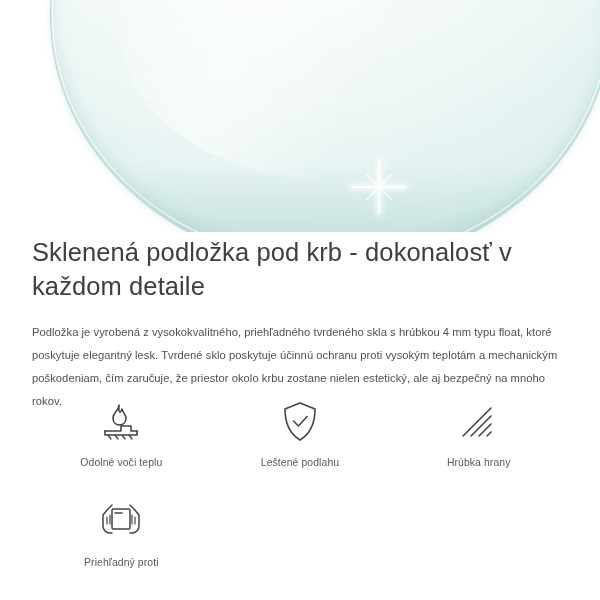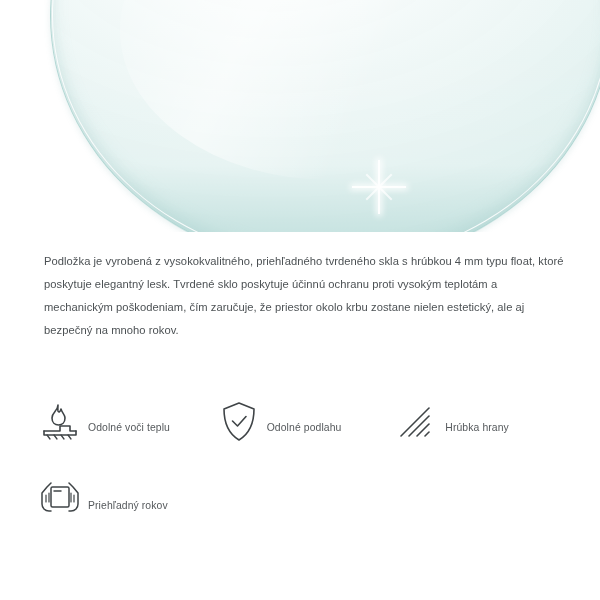--- a/index.html
+++ b/index.html
@@ -142,40 +142,40 @@
   .headline {
     margin: 0;
     padding-top: 4px;
     font-size: 25.5px;
     line-height: 1.32;
     font-weight: 400;
     color: #3b4043;
     letter-spacing: 0.1px;
   }
   .body-copy {
-    margin: 18px 0 0 12px;
+    margin: 18px 0 0 0;
     font-size: 11.2px;
     line-height: 2.05;
     color: #4c5154;
     letter-spacing: 0.05px;
   }
 
   
   .features {
     position: absolute;
     left: 32px;
     top: 398px;
     width: 536px;
     display: grid;
     grid-template-columns: repeat(3, 1fr);
     grid-row-gap: 30px;
   }
   .feature {
     display: flex;
-    flex-direction: row;
+    flex-direction: column;
     align-items: center;
     justify-content: flex-start;
   }
   .feature-icon {
     width: 56px;
     height: 48px;
     display: flex;
     align-items: center;
     justify-content: center;
   }
@@ -197,20 +197,21 @@
 
   <div class="hero">
     <div class="glass-disc"></div>
     <div class="glass-edge-line"></div>
     <div class="glass-sheen"></div>
     <div class="sparkle"></div>
     <div class="sparkle-diag"></div>
   </div>
 
   <div class="content">
+    <h1 class="headline">Sklenená podložka pod krb - dokonalosť v každom detaile</h1>
     <p class="body-copy">Podložka je vyrobená z vysokokvalitného, priehľadného tvrdeného skla s hrúbkou 4 mm typu float, ktoré poskytuje elegantný lesk. Tvrdené sklo poskytuje účinnú ochranu proti vysokým teplotám a mechanickým poškodeniam, čím zaručuje, že priestor okolo krbu zostane nielen estetický, ale aj bezpečný na mnoho rokov.</p>
   </div>
 
   <div class="features">
 
     <div class="feature">
       <div class="feature-icon">
         <svg width="44" height="42" viewBox="0 0 44 42" fill="none" stroke="#3f4447" stroke-width="1.6" stroke-linecap="round" stroke-linejoin="round">
           <path d="M20 4 C20 10, 14 11, 14 17 C14 21.5, 17 24, 20.5 24 C24 24, 27 21.5, 27 17 C27 13.5, 24 12, 23 8 C22.4 11, 20.6 11.5, 20 10 C19.6 8, 20 6, 20 4 Z"></path>
           <path d="M6 30 L22 30 L22 25 L32 25 L32 30 L38 30"></path>
@@ -222,21 +223,21 @@
     </div>
 
 
     <div class="feature">
       <div class="feature-icon">
         <svg width="40" height="44" viewBox="0 0 40 44" fill="none" stroke="#3f4447" stroke-width="1.6" stroke-linecap="round" stroke-linejoin="round">
           <path d="M20 3 L35 9 C35 23, 30 34, 20 40 C10 34, 5 23, 5 9 Z"></path>
           <path d="M13.5 21 L18.5 26 L27 16.5"></path>
         </svg>
       </div>
-      <div class="feature-label">Odolné podlahu</div>
+      <div class="feature-label">Leštené podlahu</div>
     </div>
 
 
     <div class="feature">
       <div class="feature-icon">
         <svg width="44" height="40" viewBox="0 0 44 40" fill="none" stroke="#3f4447" stroke-width="1.6" stroke-linecap="round" stroke-linejoin="round">
           <path d="M6 34 L34 6"></path>
           <path d="M14 34 L34 14"></path>
           <path d="M22 34 L34 22"></path>
           <path d="M30 34 L34 30"></path>
@@ -248,17 +249,17 @@
     <div class="feature">
       <div class="feature-icon">
         <svg width="46" height="40" viewBox="0 0 46 40" fill="none" stroke="#3f4447" stroke-width="1.5" stroke-linecap="round" stroke-linejoin="round">
           <rect x="14" y="7" width="18" height="20" rx="1.5"></rect>
           <path d="M17 11 L24 11"></path>
           <path d="M14 3 L10 7 L5 13 L5 24 C5 28, 8 31, 12 31 L14 31"></path>
           <path d="M32 3 L36 7 L41 13 L41 24 C41 28, 38 31, 34 31 L32 31"></path>
           <path d="M9 15 L9 22 M12 13 L12 22 M37 15 L37 22 M34 13 L34 22" stroke-width="1.2"></path>
         </svg>
       </div>
-      <div class="feature-label">Priehľadný rokov</div>
+      <div class="feature-label">Priehľadný proti</div>
     </div>
 
   </div>
 </div>
 
 </body></html>

